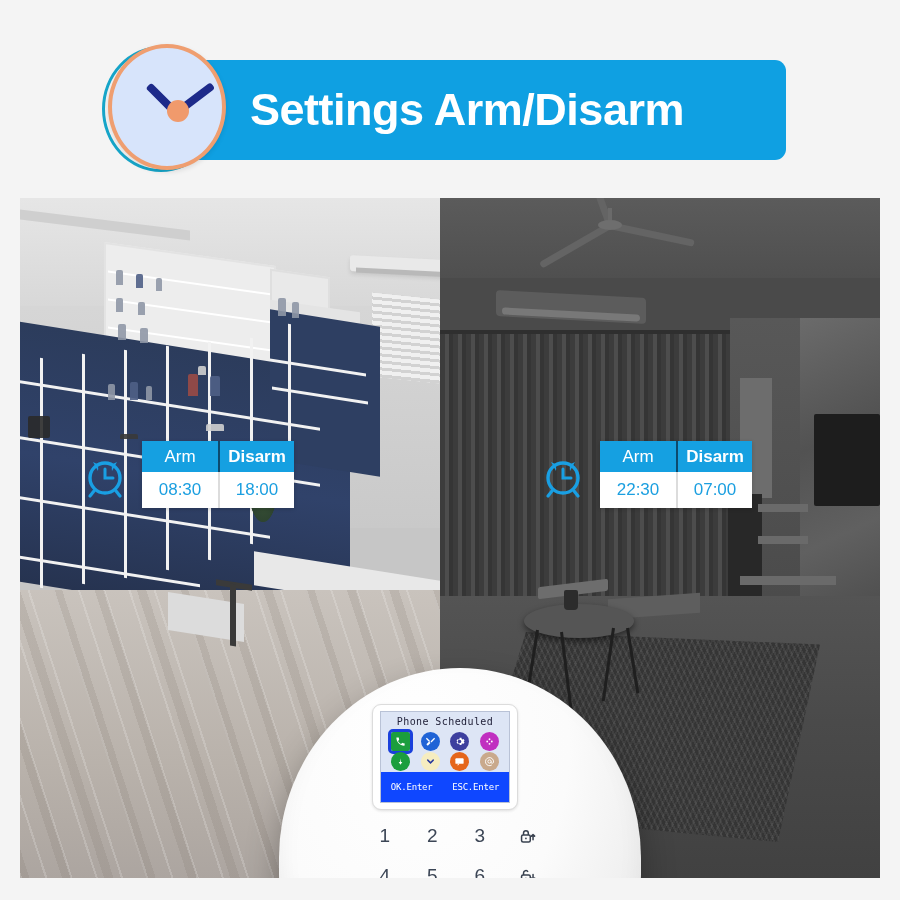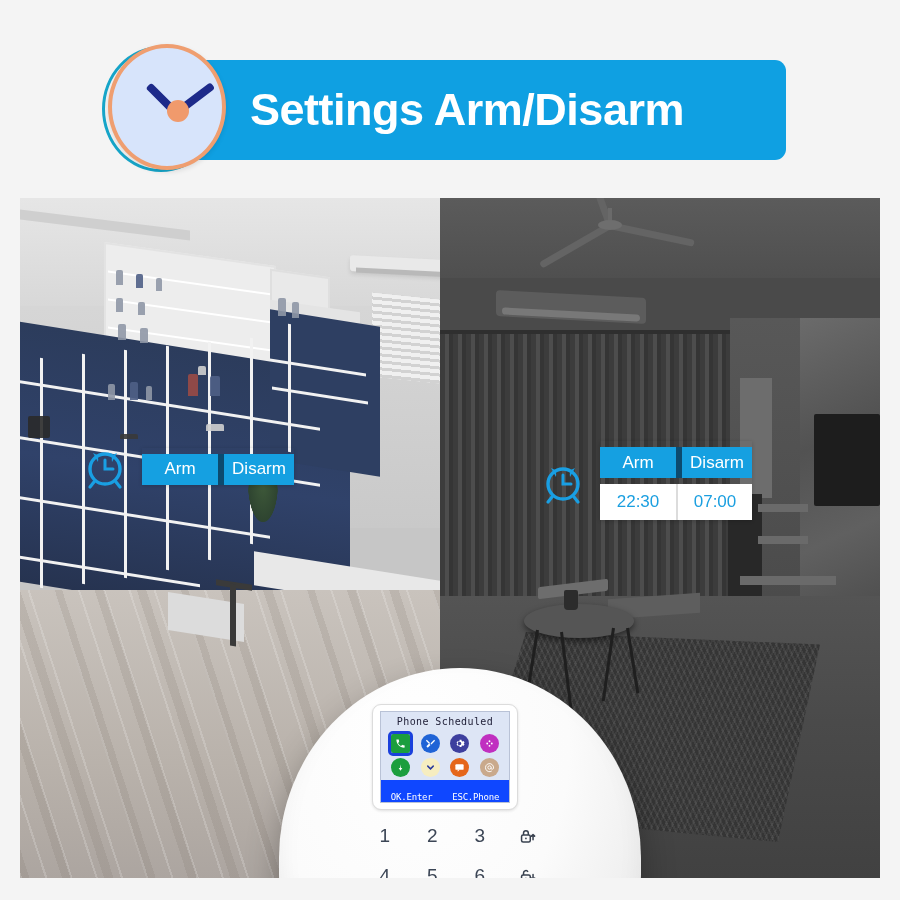--- a/index.html
+++ b/index.html
@@ -128,23 +128,23 @@
       transform:skewY(-4deg);}
 
   
   .sched{position:absolute;display:flex;align-items:center;gap:12px;}
   .sched-left{left:60px;top:243px;}
   .sched-right{left:518px;top:243px;}
   .alarm-icon{width:50px;height:50px;position:relative;flex:0 0 auto;}
   .sched-table{display:flex;flex-direction:column;box-shadow:0 1px 4px rgba(0,0,0,.18);}
   .sched-row{display:flex;}
   .sched-cell{width:76px;height:31px;display:flex;align-items:center;justify-content:center;
-      font-size:17px;box-sizing:border-box;margin-top:6px;}
+      font-size:17px;box-sizing:border-box;}
   .sched-head .sched-cell{background:#15a0e1;color:#ffffff;}
-  .sched-head .sched-cell+.sched-cell{border-left:6px solid #0c4a6e;}
+  .sched-head .sched-cell+.sched-cell{border-left:2px solid #0c4a6e;font-weight:bold;}
   .sched-vals .sched-cell{background:#ffffff;color:#1b9fe0;height:36px;}
   .sched-vals .sched-cell+.sched-cell{border-left:2px solid #dcdcdc;}
 
   
   .device{position:absolute;left:259px;top:470px;width:362px;height:365px;
       border-radius:50% 50% 46% 46% / 52% 52% 44% 44%;
       background:radial-gradient(ellipse at 38% 22%, #ffffff 0%, #fbfbfb 48%, #ececec 82%, #dfdfdf 100%);
       box-shadow:0 16px 34px rgba(0,0,0,.30), inset 0 -14px 26px rgba(0,0,0,.05);}
   .screen-bezel{position:absolute;left:93px;top:36px;width:146px;height:106px;
       background:#ffffff;border:1.5px solid #dcdcdc;border-radius:9px;box-sizing:border-box;
@@ -153,23 +153,23 @@
       background:#dde5f5;border:1px solid #b9c2d6;box-sizing:border-box;
       display:flex;flex-direction:column;}
   .screen-title{height:19px;display:flex;align-items:center;justify-content:center;
       font-family:"DejaVu Sans Mono","Liberation Mono",monospace;font-size:10px;color:#22223a;
       letter-spacing:.4px;}
   .icon-grid{flex:1;display:grid;grid-template-columns:repeat(4,1fr);
       grid-template-rows:repeat(2,1fr);padding:0 5px;align-items:center;justify-items:center;}
   .gi{width:19px;height:19px;border-radius:50%;display:flex;align-items:center;
       justify-content:center;color:#ffffff;font-size:11px;line-height:1;position:relative;}
   .gi-sel{outline:3px solid #1a40dc;border-radius:2px;}
-  .screen-bar{height:22px;background:#0f47ff;color:#ffffff;
+  .screen-bar{height:30px;background:#0f47ff;color:#ffffff;
       font-family:"DejaVu Sans Mono","Liberation Mono",monospace;font-size:9px;
-      display:flex;align-items:flex-end;justify-content:space-around;letter-spacing:-.2px;}
+      display:flex;align-items:center;justify-content:space-around;letter-spacing:-.2px;}
   .keypad{position:absolute;left:82px;top:148px;width:190px;height:160px;
       display:grid;grid-template-columns:repeat(4,1fr);grid-template-rows:repeat(4,1fr);}
   .key{display:flex;align-items:center;justify-content:center;color:#3c4656;
       font-size:19px;font-weight:300;position:relative;}
   .key svg{display:block;}
 </style>
 </head>
 <body>
 
 <div class="page">
@@ -291,20 +291,24 @@
           <path d="M14 41 l-4 5" stroke="#199fe3" stroke-width="3.2" stroke-linecap="round"></path>
           <path d="M36 41 l4 5" stroke="#199fe3" stroke-width="3.2" stroke-linecap="round"></path>
           <path d="M25 19 V28 H33" fill="none" stroke="#199fe3" stroke-width="3" stroke-linecap="round"></path>
         </svg>
       </div>
       <div class="sched-table">
         <div class="sched-row sched-head">
           <div class="sched-cell">Arm</div>
           <div class="sched-cell">Disarm</div>
         </div>
+        <div class="sched-row sched-vals">
+          <div class="sched-cell">08:30</div>
+          <div class="sched-cell">18:00</div>
+        </div>
       </div>
     </div>
 
     <div class="sched sched-right">
       <div class="alarm-icon">
         <svg viewBox="0 0 50 50" width="50" height="50" aria-hidden="true">
           <circle cx="25" cy="28" r="15" fill="none" stroke="#199fe3" stroke-width="3.4"></circle>
           <path d="M13 12 a7 7 0 0 1 5 9 z" fill="#199fe3"></path>
           <path d="M37 12 a7 7 0 0 0 -5 9 z" fill="#199fe3"></path>
           <path d="M14 41 l-4 5" stroke="#199fe3" stroke-width="3.2" stroke-linecap="round"></path>
@@ -373,21 +377,21 @@
             <div class="gi" style="background:#c9a98c">
               <svg width="11" height="11" viewBox="0 0 24 24" fill="none" stroke="#fff" stroke-width="2">
                   <circle cx="12" cy="12" r="3.6"></circle>
                   <path d="M15.6 12v2.4a2.8 2.8 0 005.2-1.4A8.8 8.8 0 1017 19.6"></path>
                 </svg>
             </div>
           </div>
 
           <div class="screen-bar">
             <span>OK.Enter</span>
-            <span>ESC.Phone</span>
+            <span>ESC.Enter</span>
           </div>
         </div>
       </div>
 
       <div class="keypad">
         <div class="key">1</div>
         <div class="key">2</div>
         <div class="key">3</div>
         <div class="key">
           <svg width="19" height="19" viewBox="0 0 24 24" fill="none" stroke="#38414f" stroke-width="1.9">

